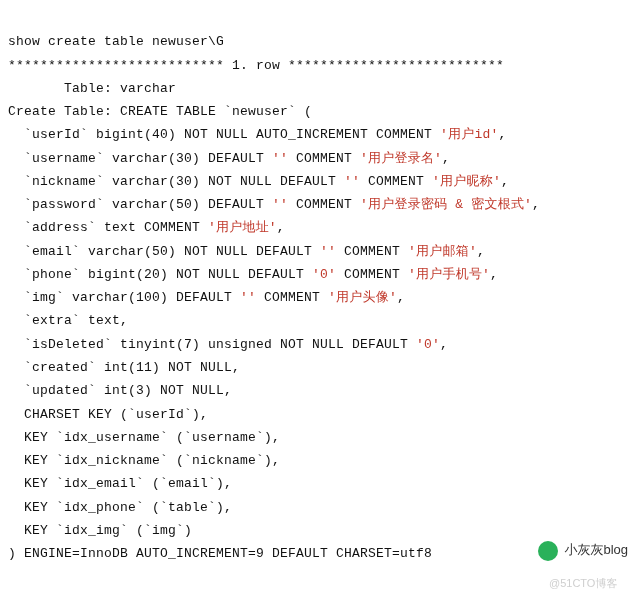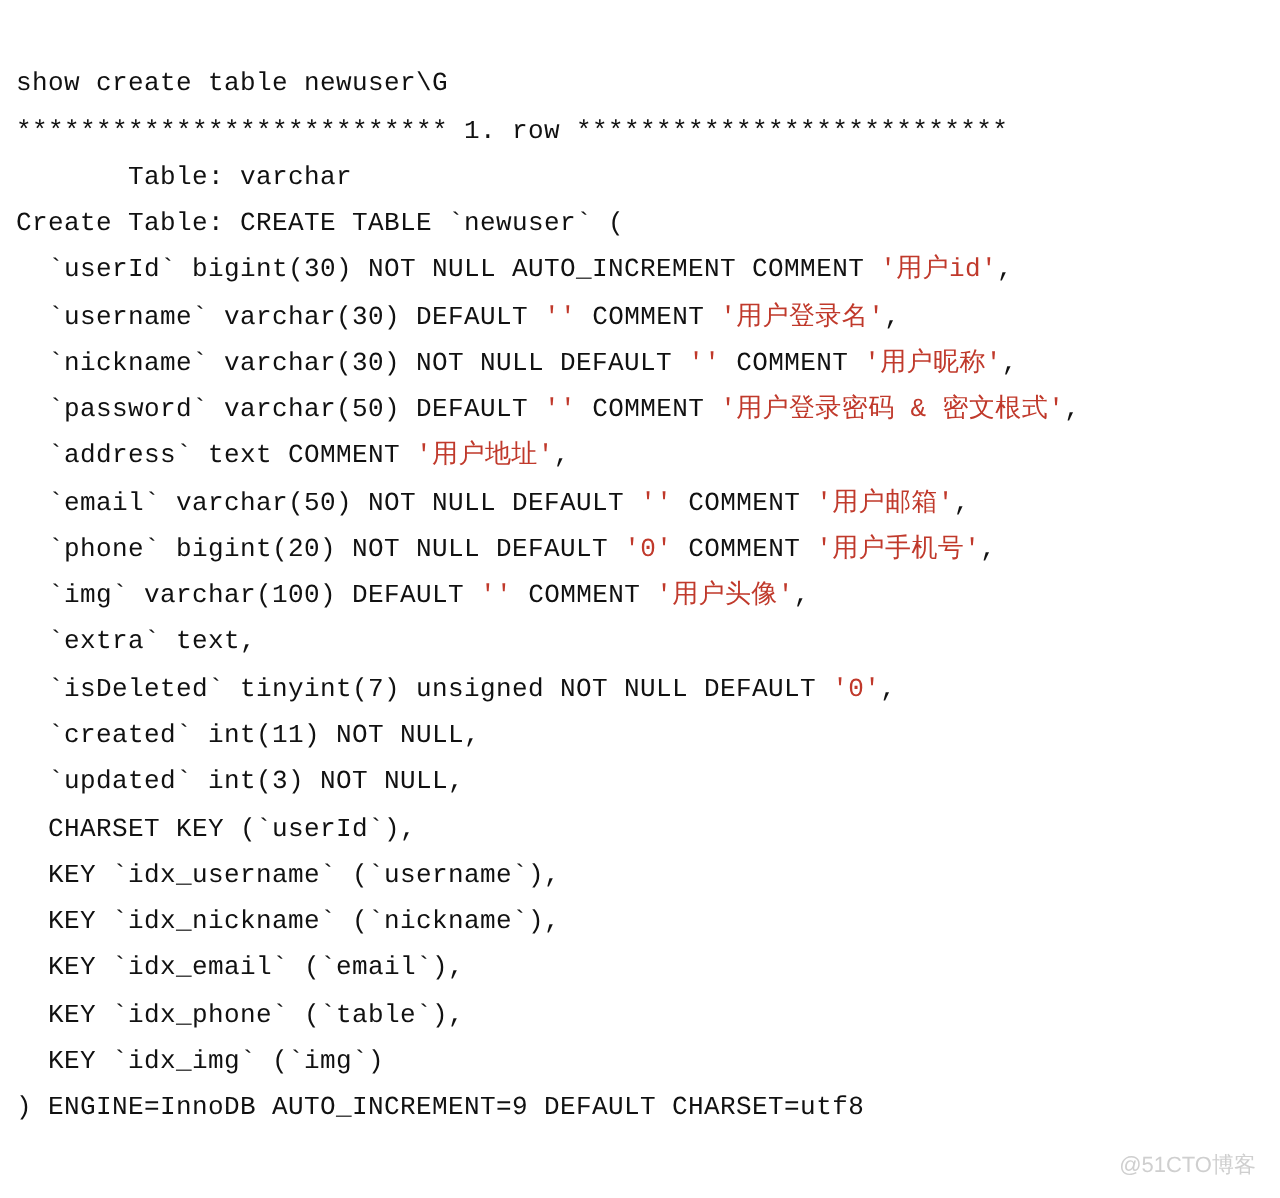--- a/index.html
+++ b/index.html
@@ -38,32 +38,33 @@
     vertical-align: middle;
     margin-right: 6px;
   }
   .watermark .wm-line1 {
     font-size: 13px;
     color: #333;
   }
   .watermark .wm-line2 {
     font-size: 11px;
     color: #cfcfcf;
-    margin-top: 6px;
+    margin-top: 16px;
+    text-align: center;
   }
 </style>
 </head>
 <body>
 
 <div class="code-block">
 <span>show create table newuser\G</span>
 <span>*************************** 1. row ***************************</span>
 <span>       Table: varchar</span>
 <span>Create Table: CREATE TABLE `newuser` (</span>
-<span><span>  `userId` bigint(30) NOT NULL AUTO_INCREMENT COMMENT </span><span class="str">'用户id'</span><span>,</span></span>
+<span><span>  `userId` bigint(40) NOT NULL AUTO_INCREMENT COMMENT </span><span class="str">'用户id'</span><span>,</span></span>
 <span><span>  `username` varchar(30) DEFAULT </span><span class="str">''</span><span> COMMENT </span><span class="str">'用户登录名'</span><span>,</span></span>
 <span><span>  `nickname` varchar(30) NOT NULL DEFAULT </span><span class="str">''</span><span> COMMENT </span><span class="str">'用户昵称'</span><span>,</span></span>
 <span><span>  `password` varchar(50) DEFAULT </span><span class="str">''</span><span> COMMENT </span><span class="str">'用户登录密码 &amp; 密文根式'</span><span>,</span></span>
 <span><span>  `address` text COMMENT </span><span class="str">'用户地址'</span><span>,</span></span>
 <span><span>  `email` varchar(50) NOT NULL DEFAULT </span><span class="str">''</span><span> COMMENT </span><span class="str">'用户邮箱'</span><span>,</span></span>
 <span><span>  `phone` bigint(20) NOT NULL DEFAULT </span><span class="str">'0'</span><span> COMMENT </span><span class="str">'用户手机号'</span><span>,</span></span>
 <span><span>  `img` varchar(100) DEFAULT </span><span class="str">''</span><span> COMMENT </span><span class="str">'用户头像'</span><span>,</span></span>
 <span>  `extra` text,</span>
 <span><span>  `isDeleted` tinyint(7) unsigned NOT NULL DEFAULT </span><span class="str">'0'</span><span>,</span></span>
 <span>  `created` int(11) NOT NULL,</span>
@@ -71,14 +72,17 @@
 <span>  CHARSET KEY (`userId`),</span>
 <span>  KEY `idx_username` (`username`),</span>
 <span>  KEY `idx_nickname` (`nickname`),</span>
 <span>  KEY `idx_email` (`email`),</span>
 <span>  KEY `idx_phone` (`table`),</span>
 <span>  KEY `idx_img` (`img`)</span>
 <span>) ENGINE=InnoDB AUTO_INCREMENT=9 DEFAULT CHARSET=utf8</span>
 </div>
 
 <div class="watermark">
+  <div class="wm-line1">
+    <span class="dot"></span><span>小灰灰blog</span>
+  </div>
   <div class="wm-line2">@51CTO博客</div>
 </div>
 
 </body></html>

